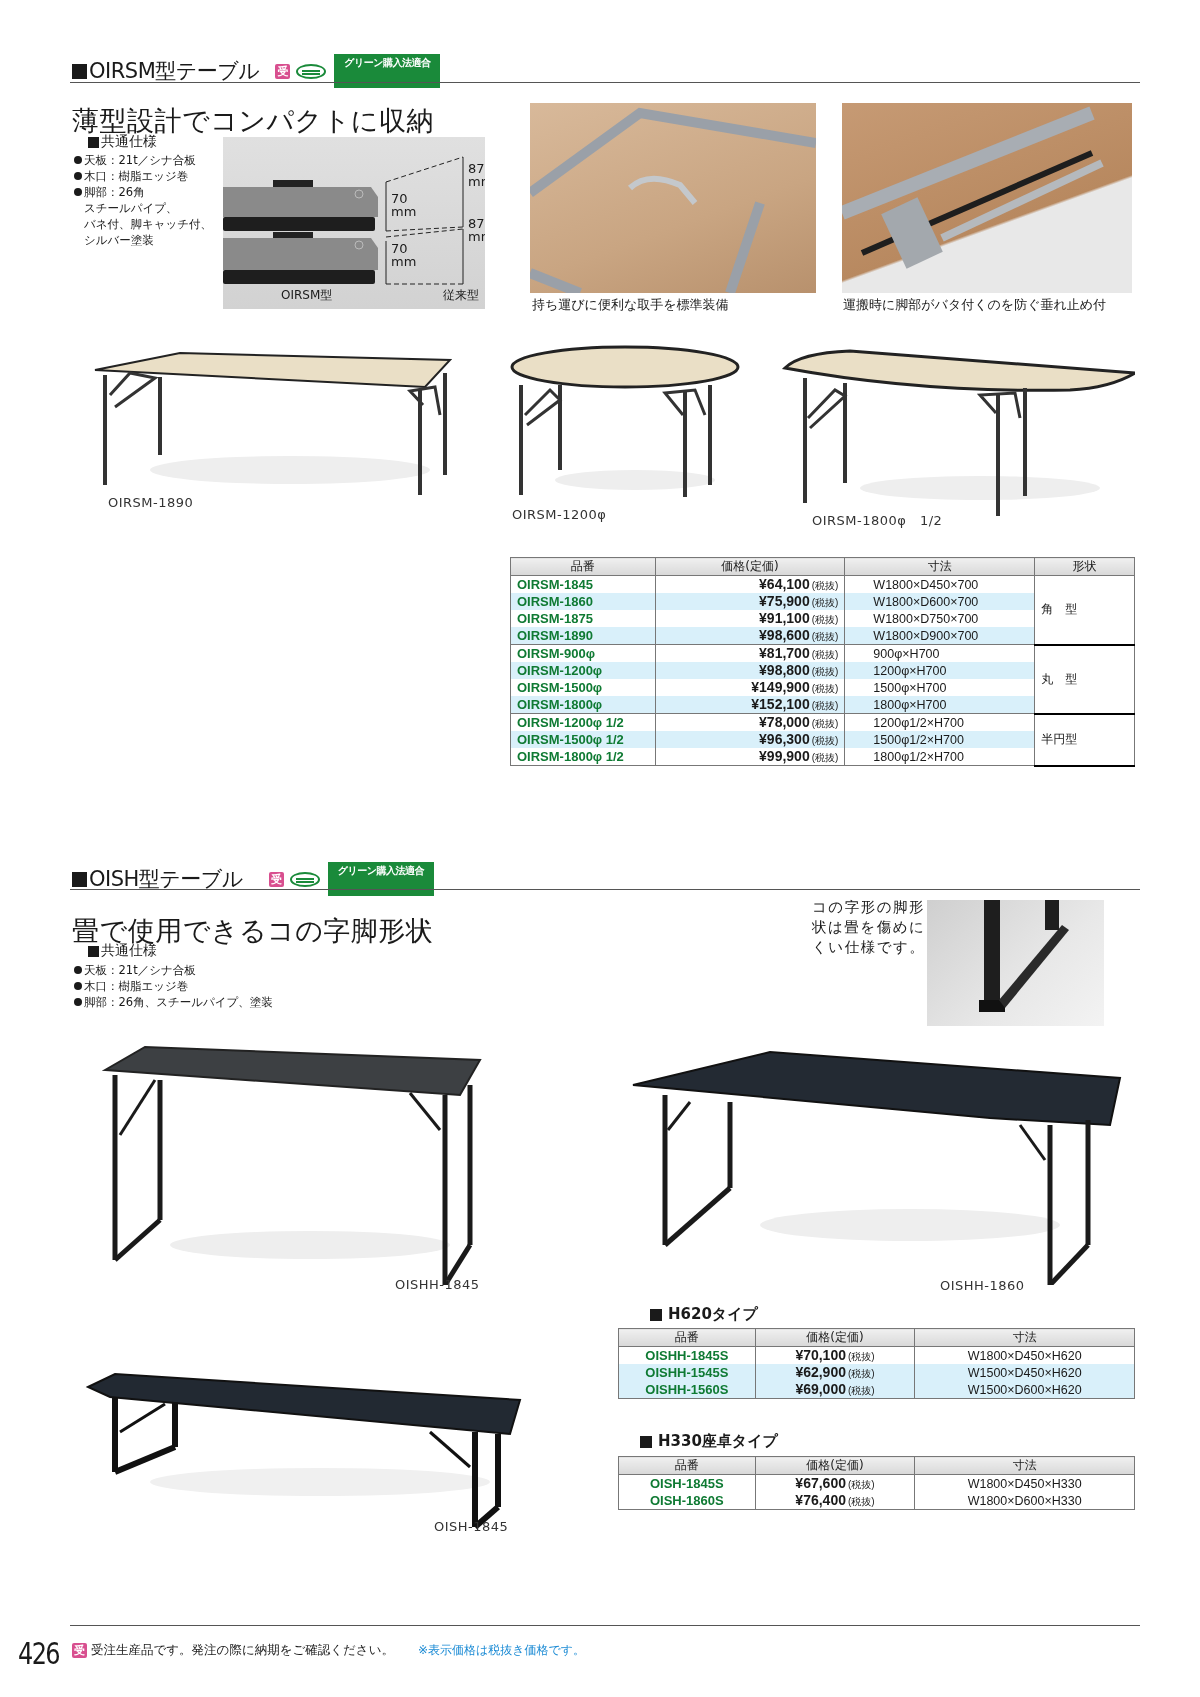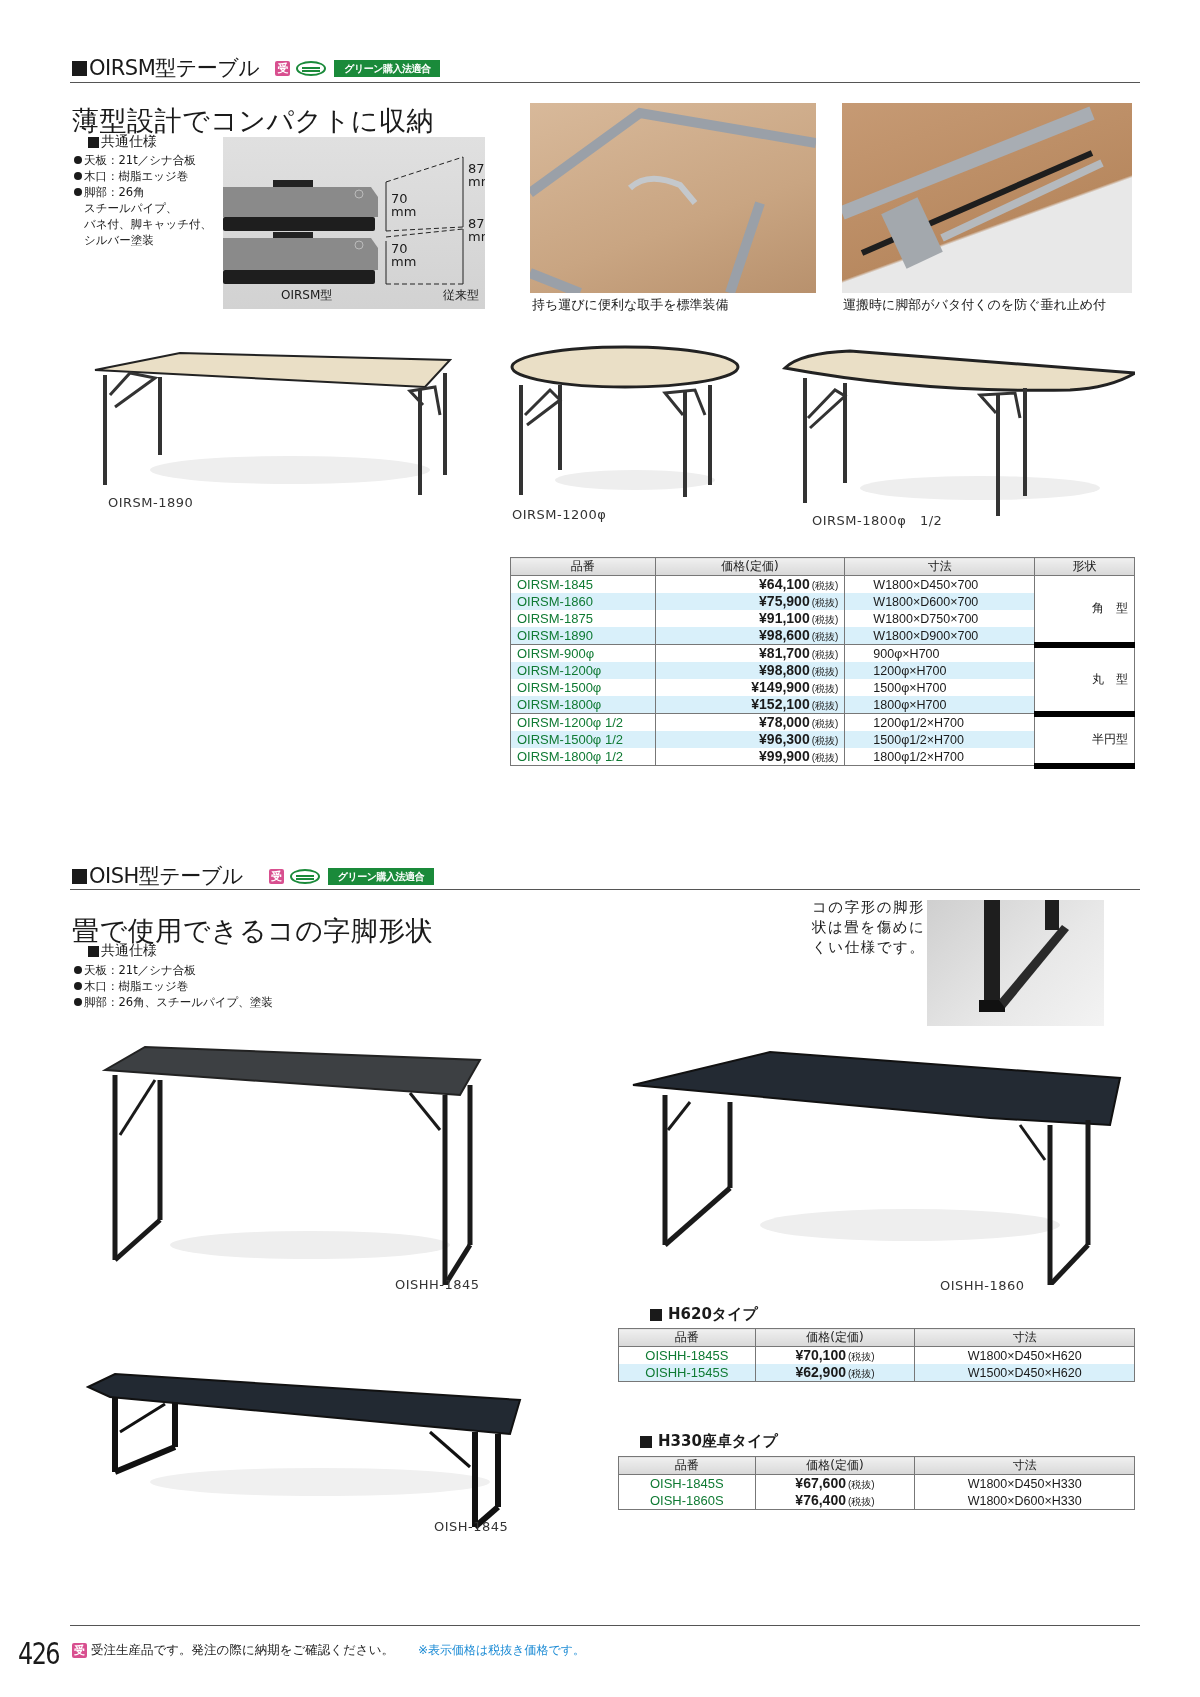--- a/index.html
+++ b/index.html
@@ -5,44 +5,44 @@
   * { box-sizing: border-box; margin: 0; padding: 0; }
   html, body { width: 1200px; height: 1697px; background: #fff; }
   body { position: relative; font-family: "DejaVu Sans", "Liberation Sans", sans-serif; color: #1a1a1a; overflow: hidden; }
   .abs { position: absolute; }
 
   .sec-title { font-size: 21px; font-weight: normal; letter-spacing: -0.5px; display: flex; align-items: center; }
   .sec-title .sq { display: inline-block; width: 15px; height: 15px; background: #1a1a1a; margin-right: 2px; }
   .badge-ju { display: inline-block; width: 15px; height: 15px; background: #d84f8f; color: #fff; font-size: 11px; line-height: 15px; text-align: center; border-radius: 2px; font-weight: bold; }
   .globe { display: inline-block; width: 30px; height: 15px; border: 2px solid #1a8a3a; border-radius: 50%; position: relative; }
   .globe:after { content: ""; position: absolute; left: 4px; right: 4px; top: 4px; height: 2px; background: #1a8a3a; box-shadow: 0 3px 0 #1a8a3a; }
-  .green-badge { display: inline-block; background: #1a8a3a; color: #fff; font-size: 10px; font-weight: bold; padding: 2px 10px; height: 17px; line-height: 13px; }
+  .green-badge { display: inline-block; background: #1a8a3a; color: #fff; font-size: 10px; font-weight: bold; padding: 2px 10px; height: 34px; line-height: 13px; }
   .rule { position: absolute; height: 1px; background: #555; }
 
   .headline { font-size: 27px; font-weight: normal; letter-spacing: 0.5px; margin-top: 8px; }
   .spec-title { font-size: 14px; display: flex; align-items: center; padding-left: 16px; }
   .spec-title .sq { display: inline-block; width: 11px; height: 11px; background: #1a1a1a; margin-right: 2px; }
   .spec-list { font-size: 11.5px; line-height: 16px; }
   .spec-list li { list-style: none; }
   .spec-list li .dot { display: inline-block; width: 8px; height: 8px; border-radius: 50%; background: #1a1a1a; margin-right: 2px; }
   .spec-list .cont { padding-left: 10px; }
 
   .photo { position: absolute; overflow: hidden; }
   .cap { position: absolute; font-size: 13px; }
   .model-label { position: absolute; font-size: 13px; color: #333; letter-spacing: 0.5px; }
 
   table.spec { position: absolute; border-collapse: collapse; font-size: 12px; }
   table.spec th { background: linear-gradient(#f0f0f0, #d8d8d8); font-weight: normal; border: 1px solid #777; height: 17px; font-size: 12px; }
   table.spec td { border-left: 1px solid #777; border-right: 1px solid #777; height: 17px; padding: 0 6px; }
   table.spec tr.alt td.c { background: #d9f0fa; }
-  table.spec td.code { color: #0f7a33; font-weight: normal; text-align: left; font-family: "Liberation Sans", sans-serif; font-size: 13px; }
+  table.spec td.code { color: #0f7a33; font-weight: bold; text-align: left; font-family: "Liberation Sans", sans-serif; font-size: 13px; }
   table.spec td.price { text-align: right; font-weight: bold; font-family: "Liberation Sans", sans-serif; font-size: 14px; }
   table.spec td.price .tax { font-weight: normal; font-size: 10px; margin-left: 2px; }
   table.spec td.dim { text-align: left; font-family: "Liberation Sans", sans-serif; font-size: 12.5px; }
-  table.spec td.shape { text-align: right; background: #fff; border-bottom: 6px solid #000000; font-size: 12px; }
+  table.spec td.shape { text-align: left; background: #fff; border-bottom: 2px solid #000000; font-size: 12px; }
   table.spec tr:last-child td { border-bottom: 1px solid #777; }
   table.spec tr.grp-end td { border-bottom: 1px solid #777; }
   table.center td.code, table.center td.price, table.center td.dim { text-align: center; }
 
   .subhead { position: absolute; font-size: 15px; font-weight: bold; display: flex; align-items: center; }
   .subhead .sq { display: inline-block; width: 12px; height: 12px; background: #1a1a1a; margin-right: 6px; }
 
   .footer-rule { position: absolute; left: 70px; top: 1625px; width: 1070px; height: 1px; background: #555; }
   .page-num { position: absolute; left: 18px; top: 1636px; font-size: 30px; letter-spacing: -2px; font-family: "DejaVu Sans", sans-serif; transform: scaleX(0.8); transform-origin: left; }
   .footer-note { position: absolute; left: 72px; top: 1642px; font-size: 12.5px; display: flex; align-items: center; gap: 4px; }
@@ -353,20 +353,25 @@
     <tr>
       <td class="c code">OISHH-1845S</td>
       <td class="c price"><span>¥70,100</span><span class="tax">(税抜)</span></td>
       <td class="c dim">W1800×D450×H620</td>
     </tr>
     <tr class="alt">
       <td class="c code">OISHH-1545S</td>
       <td class="c price"><span>¥62,900</span><span class="tax">(税抜)</span></td>
       <td class="c dim">W1500×D450×H620</td>
     </tr>
+    <tr class="alt">
+      <td class="c code">OISHH-1560S</td>
+      <td class="c price"><span>¥69,000</span><span class="tax">(税抜)</span></td>
+      <td class="c dim">W1500×D600×H620</td>
+    </tr>
   </tbody>
 </table>
 
 <div class="subhead" style="left:640px;top:1432px;">
   <span class="sq"></span>
   <span>H330座卓タイプ</span>
 </div>
 <table class="spec center" style="left:618px;top:1456px;width:517px;">
   <colgroup>
       <col style="width:137px">

